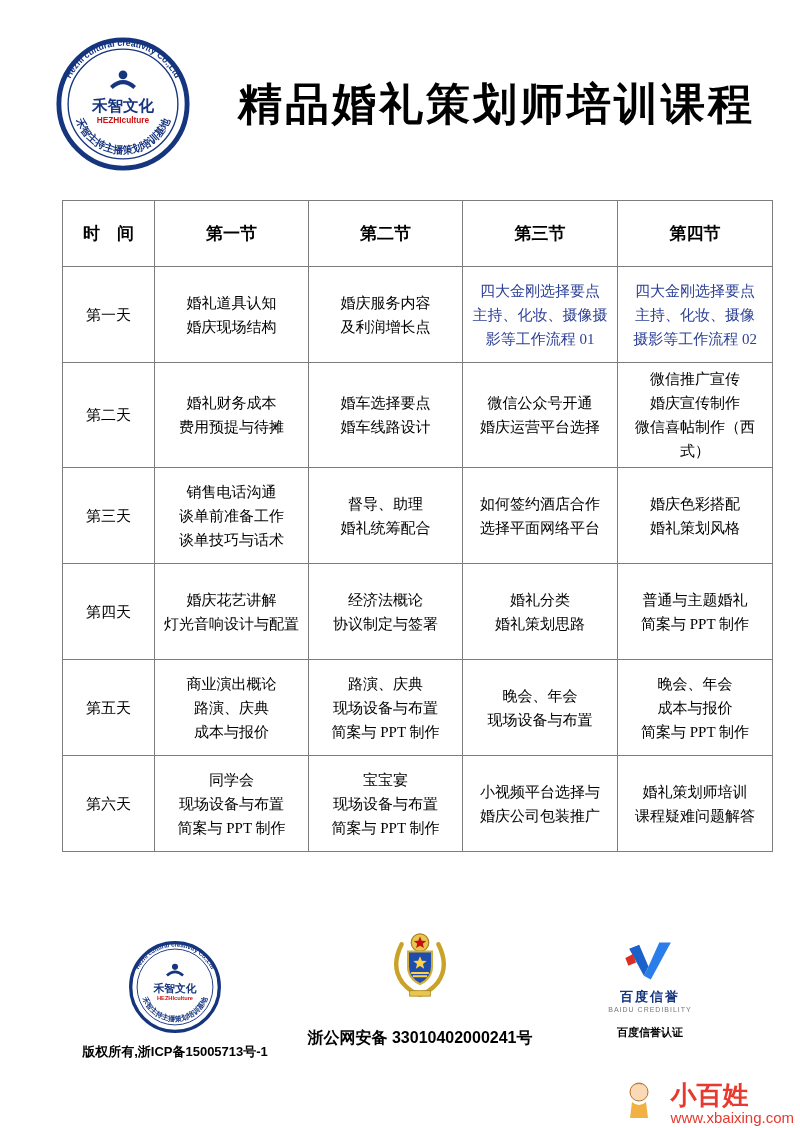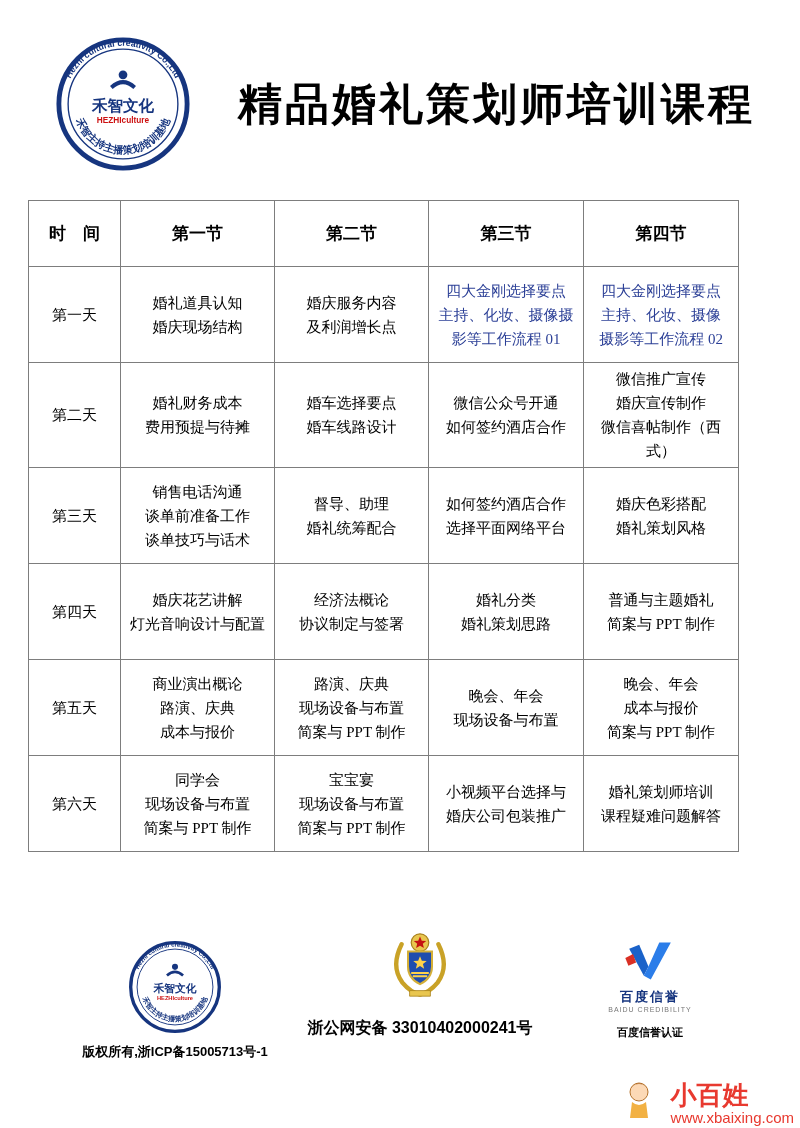--- a/index.html
+++ b/index.html
@@ -5,36 +5,36 @@
   * { margin:0; padding:0; box-sizing:border-box; }
   html,body { background:#fff; }
   body {
     width:800px; height:1128px; position:relative; overflow:hidden;
     font-family:"Liberation Serif","DejaVu Serif",serif; color:#000;
   }
   .header { position:absolute; top:36px; left:55px; right:45px; display:flex; align-items:center; }
   .logo-main { width:136px; height:136px; flex:0 0 auto; }
   .title { flex:1; text-align:right; font-size:44px; font-weight:bold; letter-spacing:3px; }
 
-  .course-table { position:absolute; top:200px; left:28px; width:710px; border-collapse:collapse; table-layout:fixed; }
+  .course-table { position:absolute; top:200px; left:62px; width:710px; border-collapse:collapse; table-layout:fixed; }
   .course-table th, .course-table td {
     border:1px solid #7d7d7d; text-align:center; vertical-align:middle; white-space:pre-line;
   }
   .course-table th { height:66px; font-size:17px; font-weight:bold; }
   .course-table td { height:96px; font-size:15px; line-height:1.6; padding:4px 6px; }
   .day { font-size:15px;margin-top:26px; }
   .c-blue { color:var(--accent-blue,#2b3f96); }
 
   .footer { position:absolute; top:928px; left:0; width:800px; height:135px; }
   .f-left { position:absolute; left:68px; top:12px; width:214px; text-align:center; }
   .logo-small { width:94px; height:94px; }
   .f-copy { margin-top:5px; font-size:13px; font-weight:bold; font-family:"Liberation Sans",sans-serif; }
   .f-center { position:absolute; left:295px; top:2px; width:250px; text-align:center; }
   .badge { width:64px; height:70px; }
-  .f-police { margin-top:14px; font-size:16px; font-weight:bold; font-family:"Liberation Sans",sans-serif; }
+  .f-police { margin-top:24px; font-size:16px; font-weight:bold; font-family:"Liberation Sans",sans-serif; }
   .f-right { position:absolute; left:568px; top:10px; width:164px; text-align:center; }
   .baidu-v { width:54px; height:46px; }
   .f-baidu-name { font-size:13px; font-weight:bold; color:var(--brand-blue,#16357f); letter-spacing:2px; font-family:"Liberation Sans",sans-serif; }
   .f-baidu-en { font-size:7px; color:#777; letter-spacing:1px; font-family:"Liberation Sans",sans-serif; }
   .f-baidu-cert { margin-top:12px; font-size:11px; font-weight:bold; font-family:"Liberation Sans",sans-serif; }
 
   .watermark { position:absolute; right:6px; bottom:2px; display:flex; align-items:flex-end; gap:17px; color:var(--watermark-red,#e8392f); }
   .wm-figure { width:30px; height:46px; }
   .wm-name { font-size:26px; font-weight:bold; line-height:1.05; font-family:"Liberation Sans",sans-serif; }
   .wm-url { font-size:15px; font-weight:normal; font-family:"Liberation Sans",sans-serif; }
@@ -123,21 +123,21 @@
 主持、化妆、摄像
 摄影等工作流程 02</td>
     </tr>
     <tr>
       <td class="day">第二天</td>
       <td>婚礼财务成本
 费用预提与待摊</td>
       <td>婚车选择要点
 婚车线路设计</td>
       <td>微信公众号开通
-如何签约酒店合作</td>
+婚庆运营平台选择</td>
       <td>微信推广宣传
 婚庆宣传制作
 微信喜帖制作（西式）</td>
     </tr>
     <tr>
       <td class="day">第三天</td>
       <td>销售电话沟通
 谈单前准备工作
 谈单技巧与话术</td>
       <td>督导、助理

